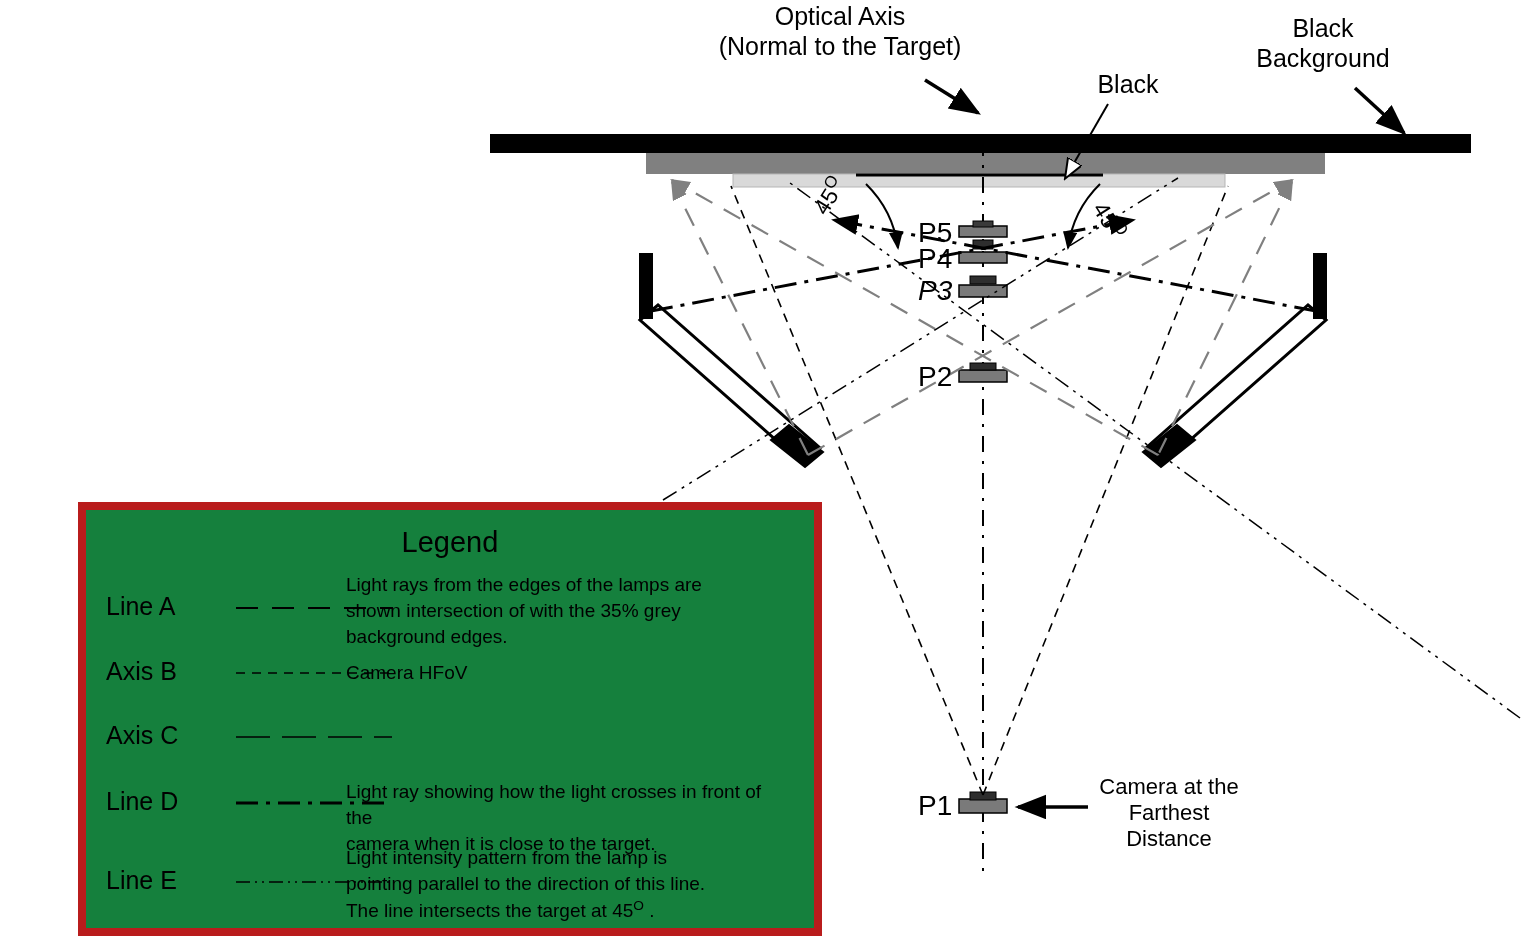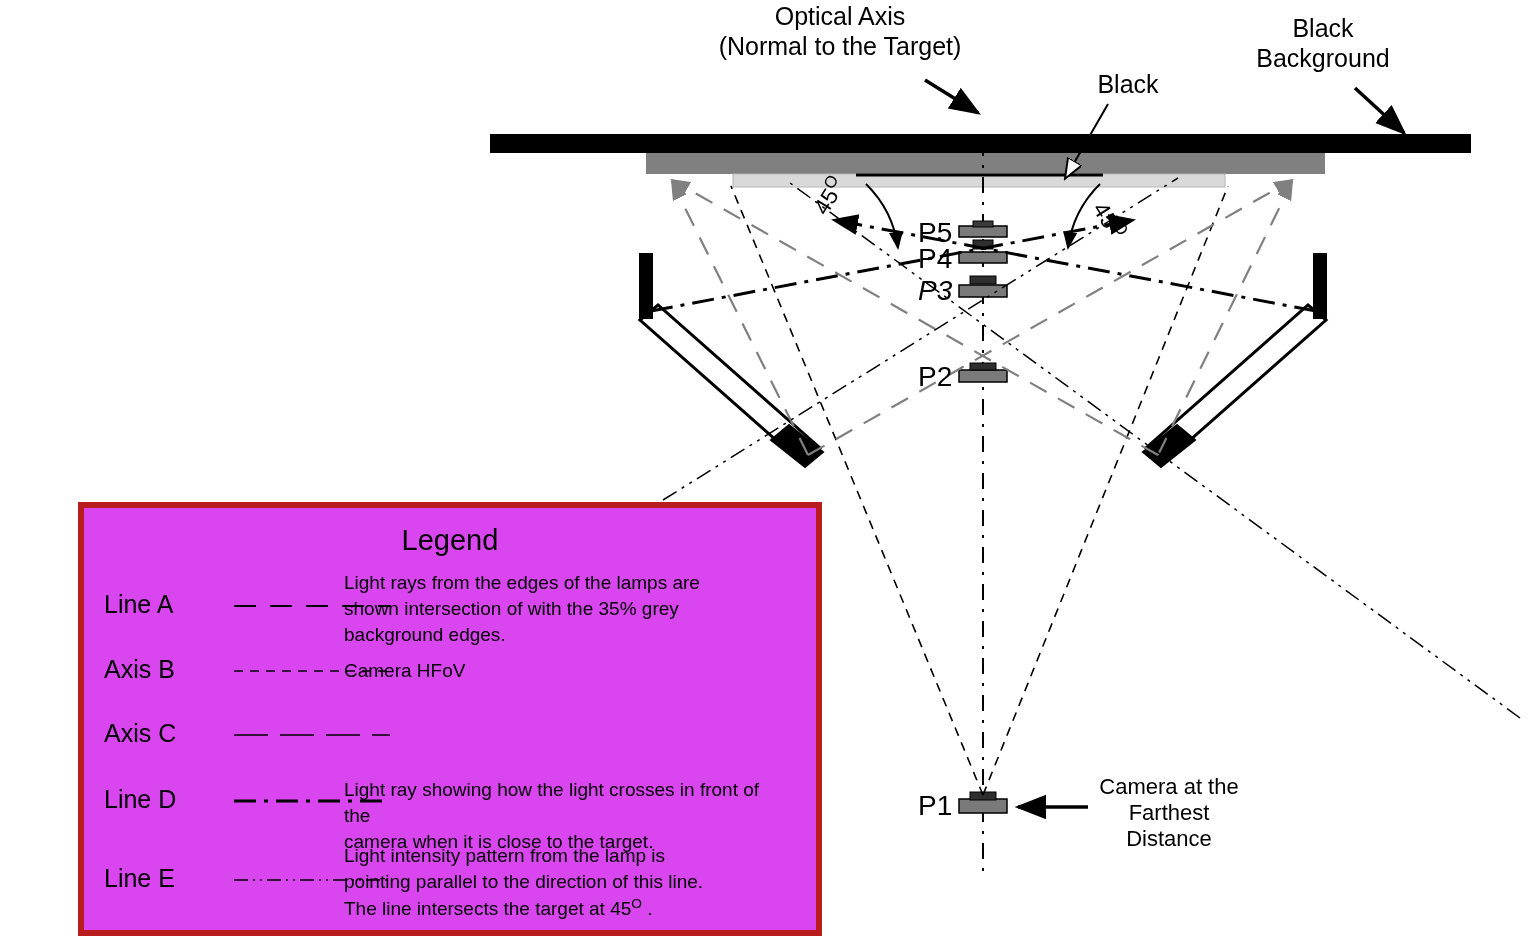--- a/index.html
+++ b/index.html
@@ -44,22 +44,22 @@
   .t-pos { font-size: 28px; }
   .t-angle { font-size: 23px; }
 
   
   #legend-box {
     position: absolute;
     left: 78px;
     top: 502px;
     width: 744px;
     height: 434px;
-    border: 6px solid #b91c1c;
-    background: #d946ef;
+    border: 8px solid #b91c1c;
+    background: #15803d;
     box-sizing: border-box;
   }
   #legend-title {
     position: absolute;
     left: 0; right: 0;
     top: 16px;
     text-align: center;
     font-size: 29px;
   }
   .legend-name {

